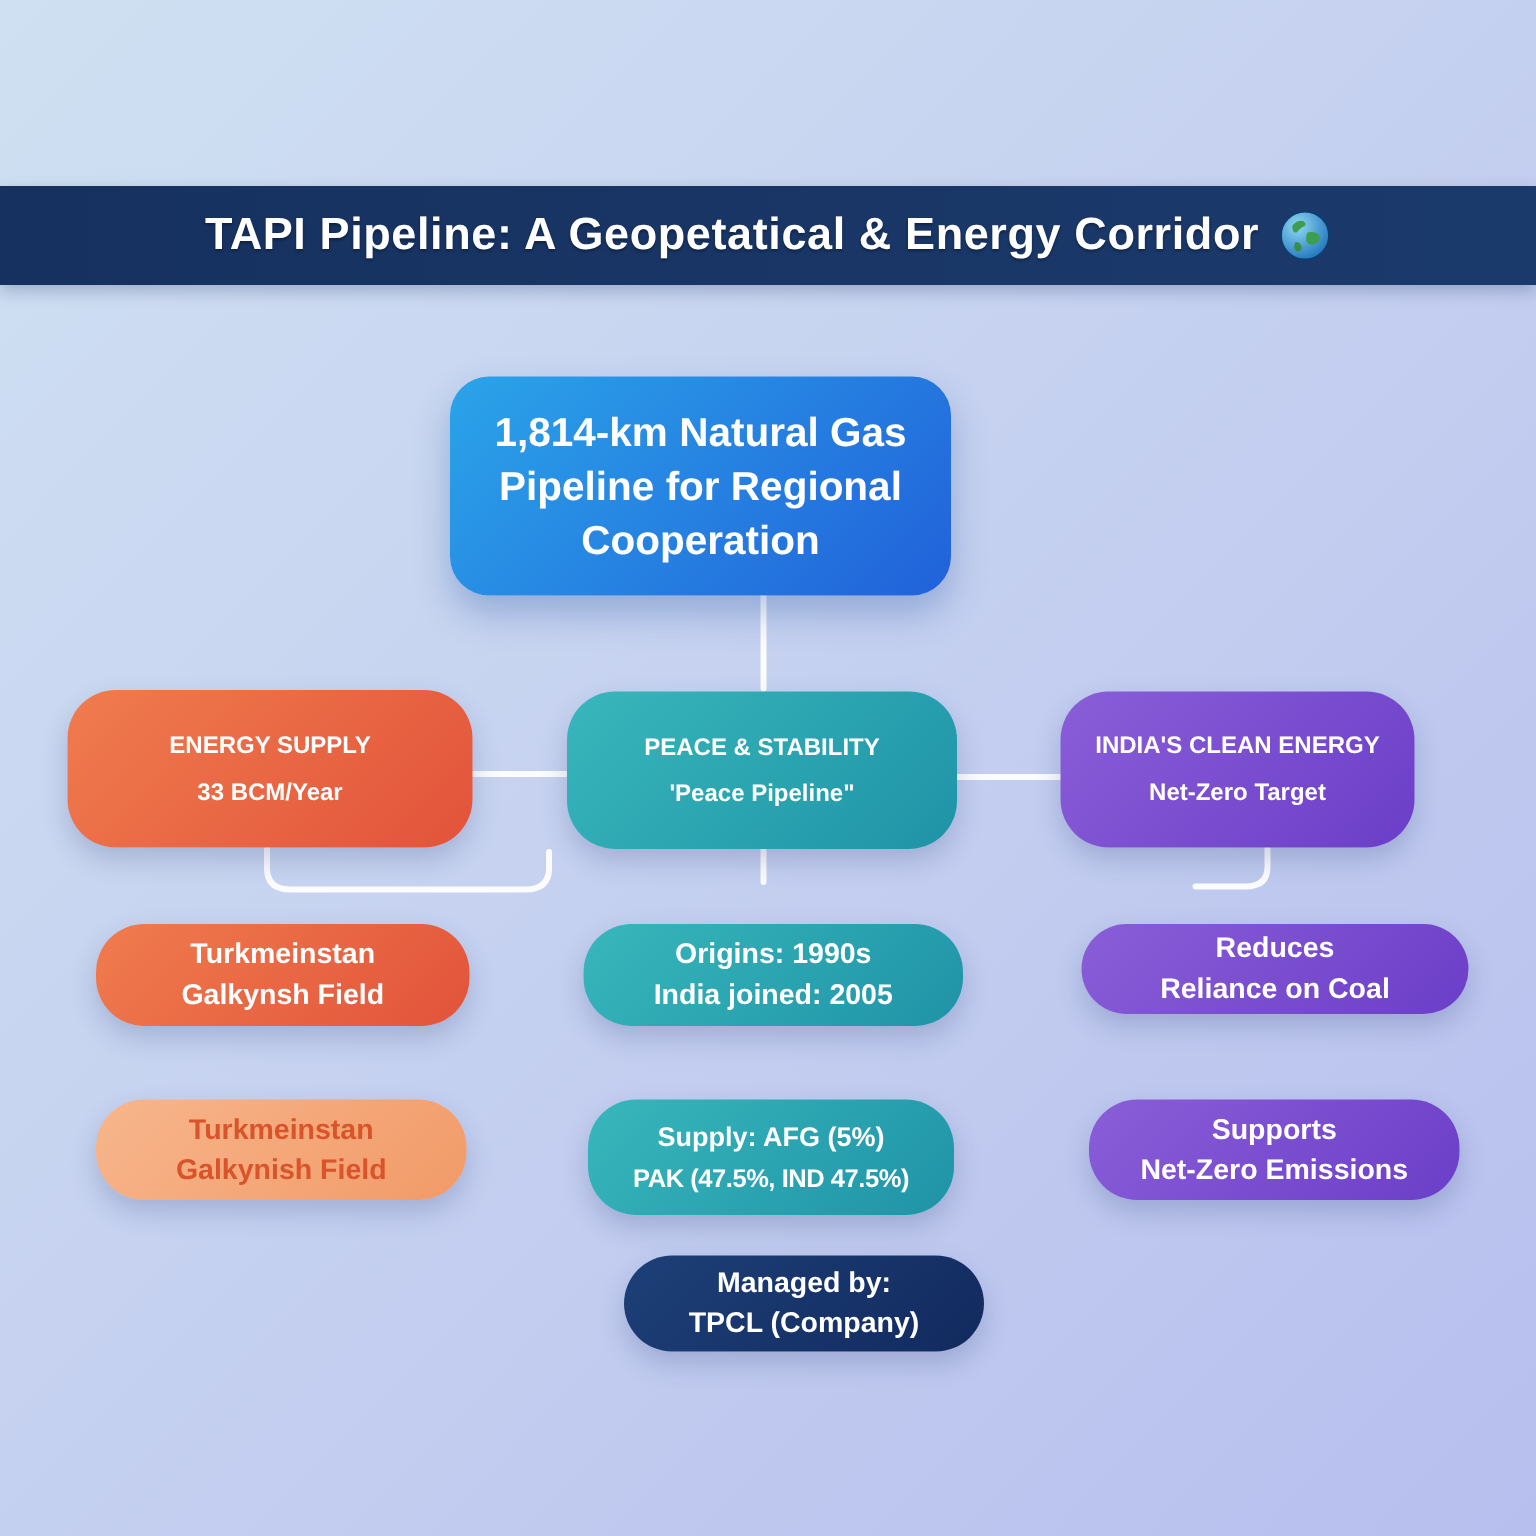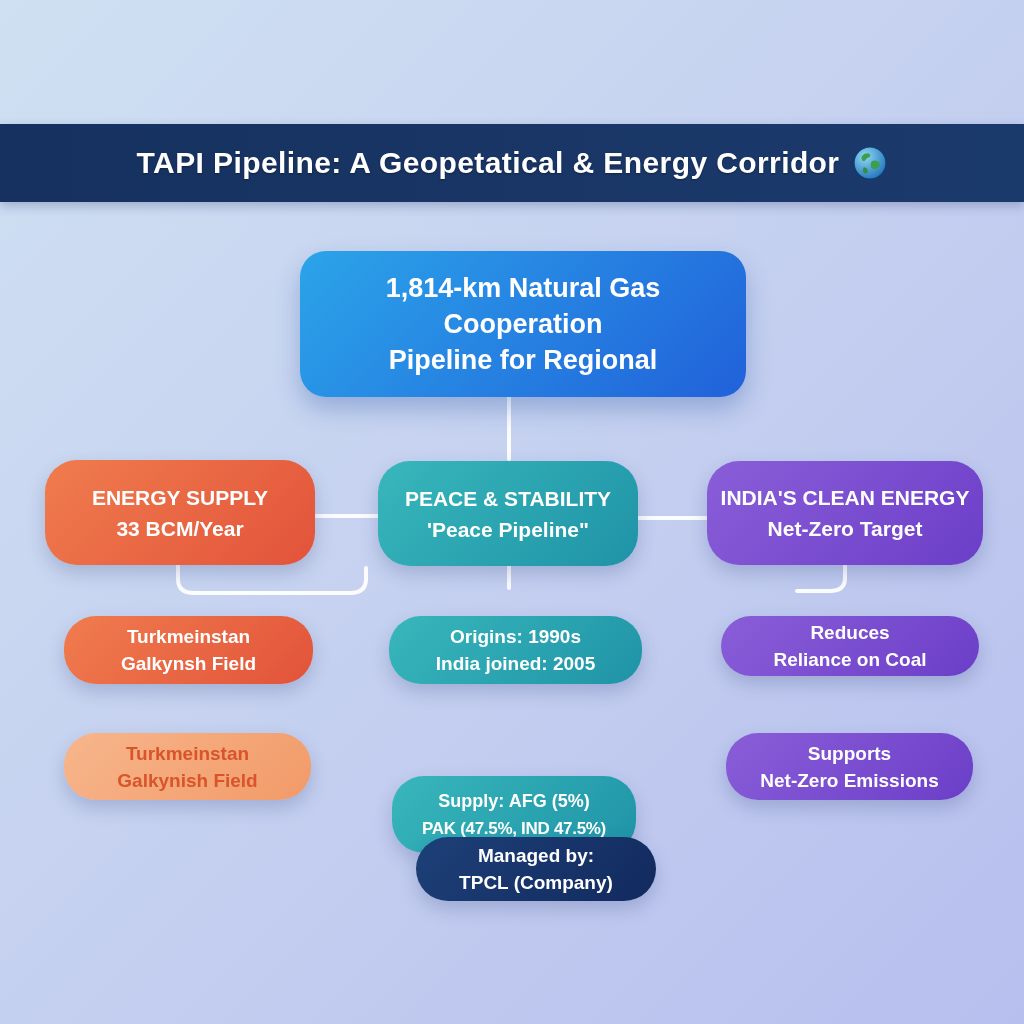--- a/index.html
+++ b/index.html
@@ -2,58 +2,58 @@
 <html style="--navy_band: #16315f; --blue_main_a: #2ba4e9; --blue_main_b: #2161da; --orange_a: #f07c4e; --orange_b: #e2533a; --orange_light_a: #f7b68c; --orange_light_b: #f29a68; --orange_text: #d9542b; --teal_a: #38b7bb; --teal_b: #1f93a7; --purple_a: #8a5ed8; --purple_b: #6b3ec8; --navy_a: #1d4078; --navy_b: #122a5e; --bg_a: #cfe0f2; --bg_b: #b7bfee; --connector: #ffffff;"><head>
 <meta charset="utf-8">
 <style>
   html,body { margin:0; padding:0; }
   .canvas {
     position:relative; width:1024px; height:1024px; overflow:hidden;
     background: linear-gradient(135deg, var(--bg_a) 0%, #c6d2f0 45%, var(--bg_b) 100%);
     font-family:"Liberation Sans", sans-serif; font-weight:700; color:#fff;
   }
   .header-band {
-    position:absolute; left:0; right:0; top:124px; height:78px;
+    position:absolute; left:0; right:0; top:124px; height:66px;
     background: linear-gradient(90deg, var(--navy_band), #1b3a6c);
     display:flex; align-items:center; justify-content:center; gap:14px;
     box-shadow:0 4px 10px rgba(20,40,90,.25);
   }
   .header-band .title { font-size:30px; letter-spacing:.4px; text-shadow:0 1px 2px rgba(0,0,0,.35); }
   .globe { display:flex; align-items:center; }
   .connectors { position:absolute; left:0; top:0; width:1024px; height:1024px; pointer-events:none; }
   .box {
     position:absolute; display:flex; flex-direction:column; align-items:center; justify-content:center;
     text-align:center; border-radius:32px; box-shadow:0 8px 18px rgba(40,60,120,.22);
   }
   .main-box {
-    left:300px; top:251px; width:446px; height:146px; border-radius:26px;
+    left:300px; top:251px; width:334px; height:146px; border-radius:26px;
     background: linear-gradient(135deg, var(--blue_main_a), var(--blue_main_b));
     font-size:27px; line-height:36px; box-shadow:0 12px 24px rgba(30,80,160,.3);
   }
-  .hdr { font-size:21px; line-height:31px; }
+  .hdr { font-size:16px; line-height:31px; }
   .hdr-orange { left:45px;  top:460px; width:270px; height:105px;
     background: linear-gradient(135deg, var(--orange_a), var(--orange_b)); }
   .hdr-teal   { left:378px; top:461px; width:260px; height:105px;
     background: linear-gradient(135deg, var(--teal_a), var(--teal_b)); }
-  .hdr-purple { left:707px; top:461px; width:276px; height:104px;
+  .hdr-purple { left:707px; top:461px; width:236px; height:104px;
     background: linear-gradient(135deg, var(--purple_a), var(--purple_b)); }
   .sub { font-size:19px; line-height:27px; padding:0 6px; }
   .sub-orange { background: linear-gradient(135deg, var(--orange_a), var(--orange_b)); }
   .sub-orange-light {
     background: linear-gradient(135deg, var(--orange_light_a), var(--orange_light_b));
     color: var(--orange_text); text-shadow:none;
   }
   .sub-teal { background: linear-gradient(135deg, var(--teal_a), var(--teal_b)); }
   .sub-purple { background: linear-gradient(135deg, var(--purple_a), var(--purple_b)); }
   .sub-navy { background: linear-gradient(135deg, var(--navy_a), var(--navy_b)); }
   .o1 { left:64px;  top:616px; width:237px; height:68px; }
   .t1 { left:389px; top:616px; width:241px; height:68px; }
   .p1 { left:721px; top:616px; width:246px; height:60px; }
   .o2 { left:64px;  top:733px; width:235px; height:67px; }
-  .t2 { left:392px; top:733px; width:232px; height:77px; font-size:18px;margin-top:43px; }
+  .t2 { left:392px; top:733px; width:232px; height:77px; font-size:18px; }
   .t2 .line-b { font-size:17px; letter-spacing:-0.3px; }
   .p2 { left:726px; top:733px; width:235px; height:67px; }
   .t3 { left:416px; top:837px; width:228px; height:64px; }
 </style>
 </head>
 <body>
 
 <div class="canvas">
 
   <svg class="connectors" viewBox="0 0 1024 1024" xmlns="http://www.w3.org/2000/svg">
@@ -80,22 +80,22 @@
         <circle cx="16" cy="16" r="15" fill="url(#gl)" stroke="#0e3e6e" stroke-width="1"></circle>
         <path d="M8 10 q3 -4 7 -3 q2 1 1 3 q-3 1 -5 4 q-3 1 -3 -4z" fill="#3e9e4f"></path>
         <path d="M18 14 q5 -1 7 2 q1 3 -2 5 q-4 2 -6 -1 q-1 -4 1 -6z" fill="#3e9e4f"></path>
         <path d="M10 20 q3 0 4 3 q0 3 -3 3 q-3 -2 -1 -6z" fill="#368f47"></path>
       </svg>
     </span>
   </div>
 
   <div class="box main-box">
     <div>1,814-km Natural Gas</div>
+    <div>Pipeline for Regional</div>
     <div>Cooperation</div>
-    <div>Pipeline for Regional</div>
   </div>
 
   <div class="box hdr hdr-orange">
     <div>ENERGY SUPPLY</div>
     <div>33 BCM/Year</div>
   </div>
   <div class="box hdr hdr-teal">
     <div>PEACE &amp; STABILITY</div>
     <div>'Peace Pipeline"</div>
   </div>

